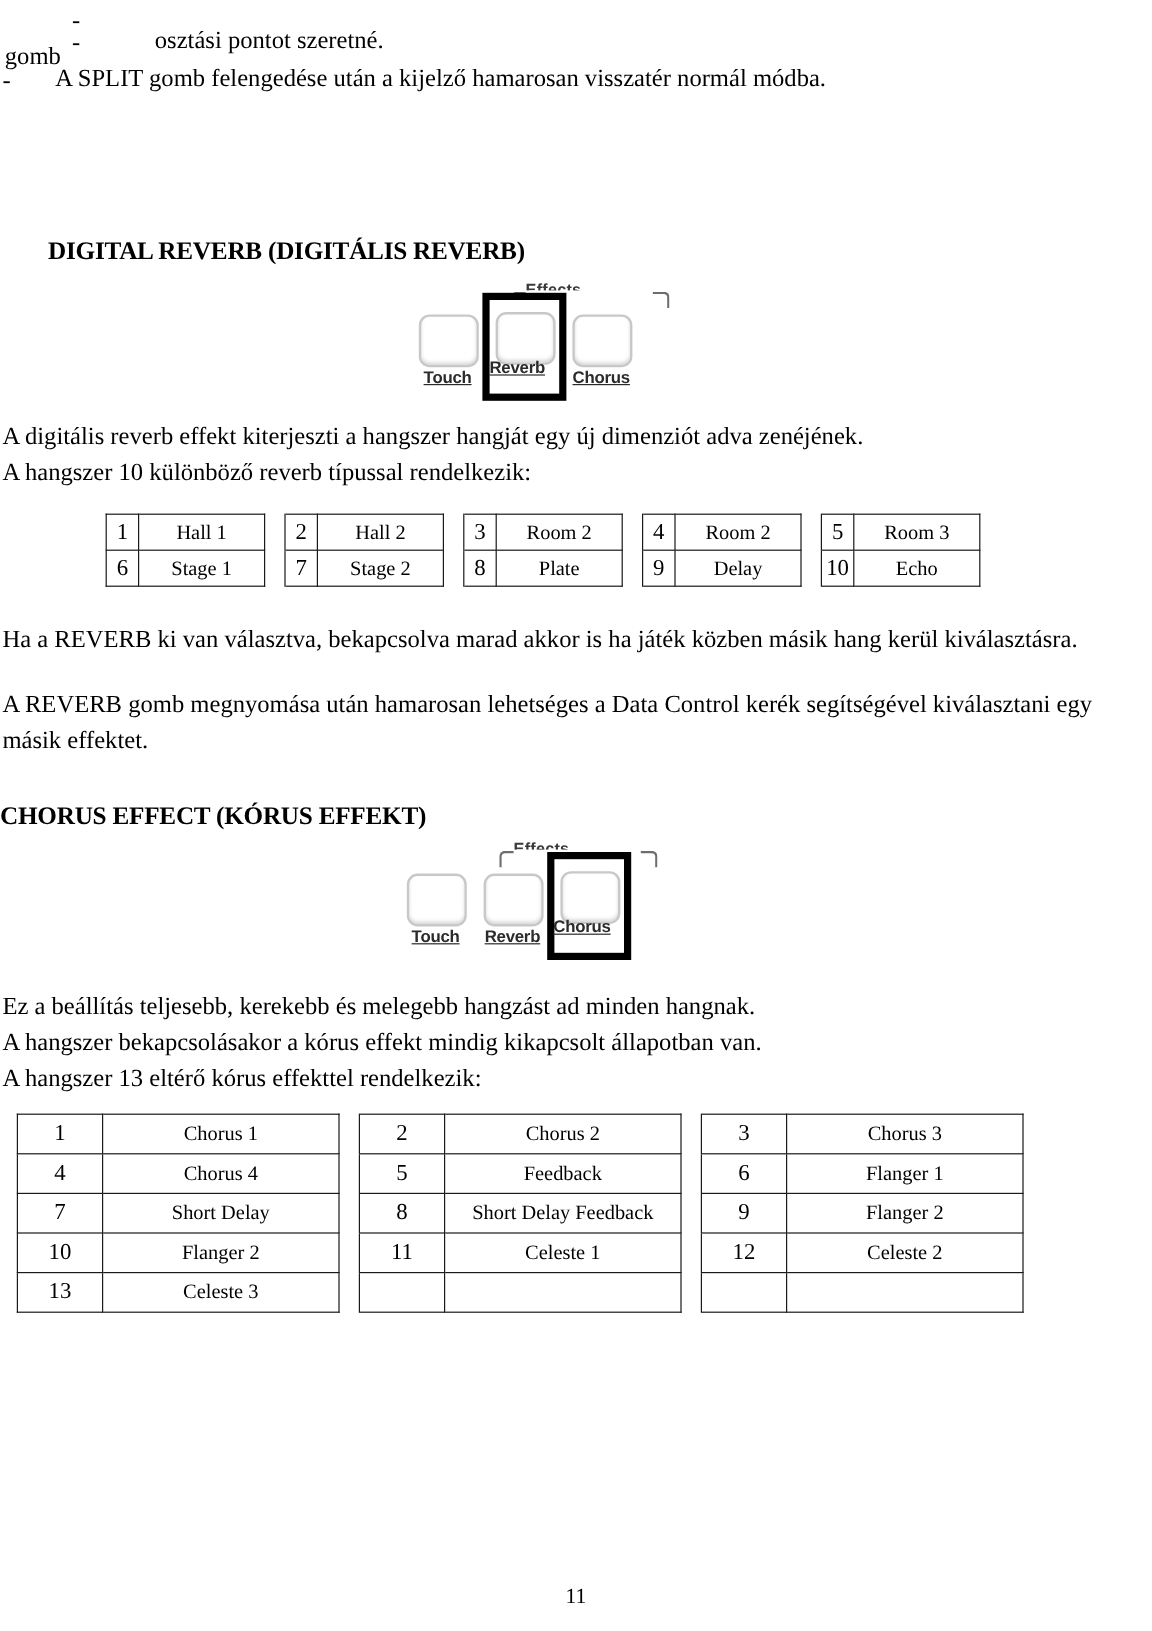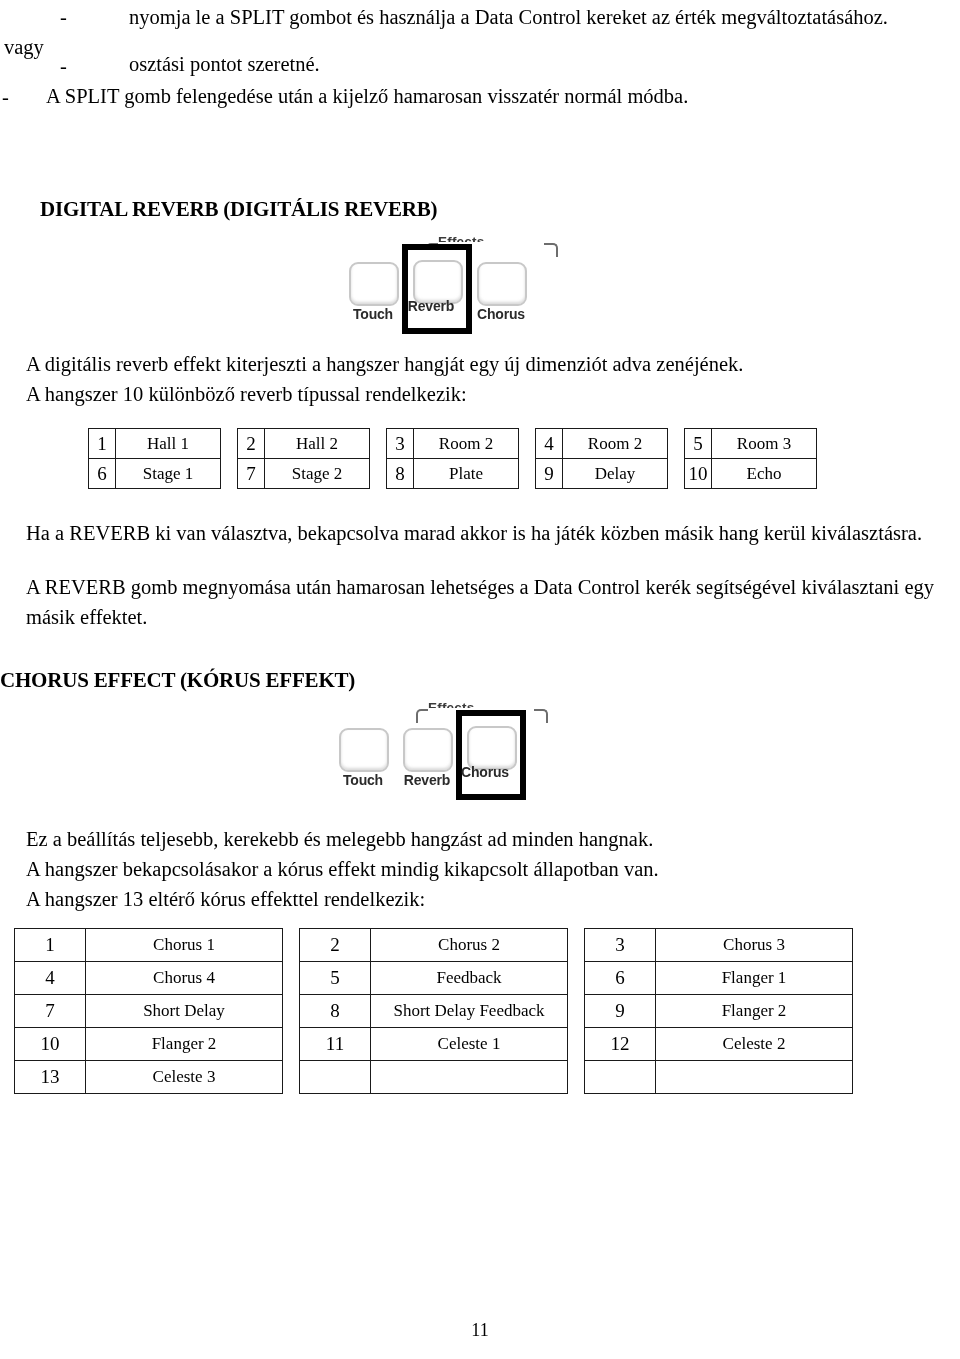--- a/index.html
+++ b/index.html
@@ -127,20 +127,21 @@
     position: absolute;
     left: 0;
     top: 56px;
     width: 58px;
     text-align: center;
     font-family: "Liberation Sans", sans-serif;
     font-size: 14px;
     font-weight: 600;
     color: #2b2b2b;
     letter-spacing: -0.2px;
+    text-decoration: underline;
   }
   .panel .btn.highlight {
     background: #000000;
     padding: 0;
   }
   .panel .btn.highlight .inner-white {
     position: absolute;
     left: 6px;
     top: 6px;
     right: 6px;
@@ -155,21 +156,20 @@
   .btn-chorus { left: 146px; top: 16px; }
   .panel .btn.highlight.btn-reverb { left: 76px; top: 10px; width: 70px; height: 90px; }
   .panel .btn.highlight.btn-chorus { left: 140px; top: 10px; width: 70px; height: 90px; }
 
   
   .para {
     position: absolute;
     font-size: 20.5px;
     line-height: 30px;
     white-space: pre-line;
-    margin-left: 24px;
   }
   #para-reverb-intro { left: 2px; top: 349px; }
   #para-reverb-note  { left: 2px; top: 518px; width: 956px; }
   #para-reverb-howto { left: 2px; top: 572px; width: 950px; }
   #para-chorus-intro { left: 2px; top: 824px; }
   #para-chorus-howto { left: 2px; top: 1118px; width: 950px; }
 
   
   .fx-table {
     position: absolute;
@@ -221,24 +221,23 @@
 </style>
 </head>
 <body>
 
 <div class="page">
 
   <div class="instructions">
 
     <div class="instr-row row-a">
       <span class="dash">-</span>
-      <span class="body">nyomja le a SPLIT gombot és használja a Data Control kereket az érték megváltoztatásához.</span>
-    </div>
-
-    <div class="vagy">vagy</div>
+    </div>
+
+    <div class="vagy">gomb</div>
 
     <div class="instr-row row-b">
       <span class="dash">-</span>
       <span class="cont">osztási pontot szeretné.</span>
     </div>
 
     <div class="instr-row row-c">
       <span class="dash">-</span>
       <span class="body">A SPLIT gomb felengedése után a kijelző hamarosan visszatér normál módba.</span>
     </div>

